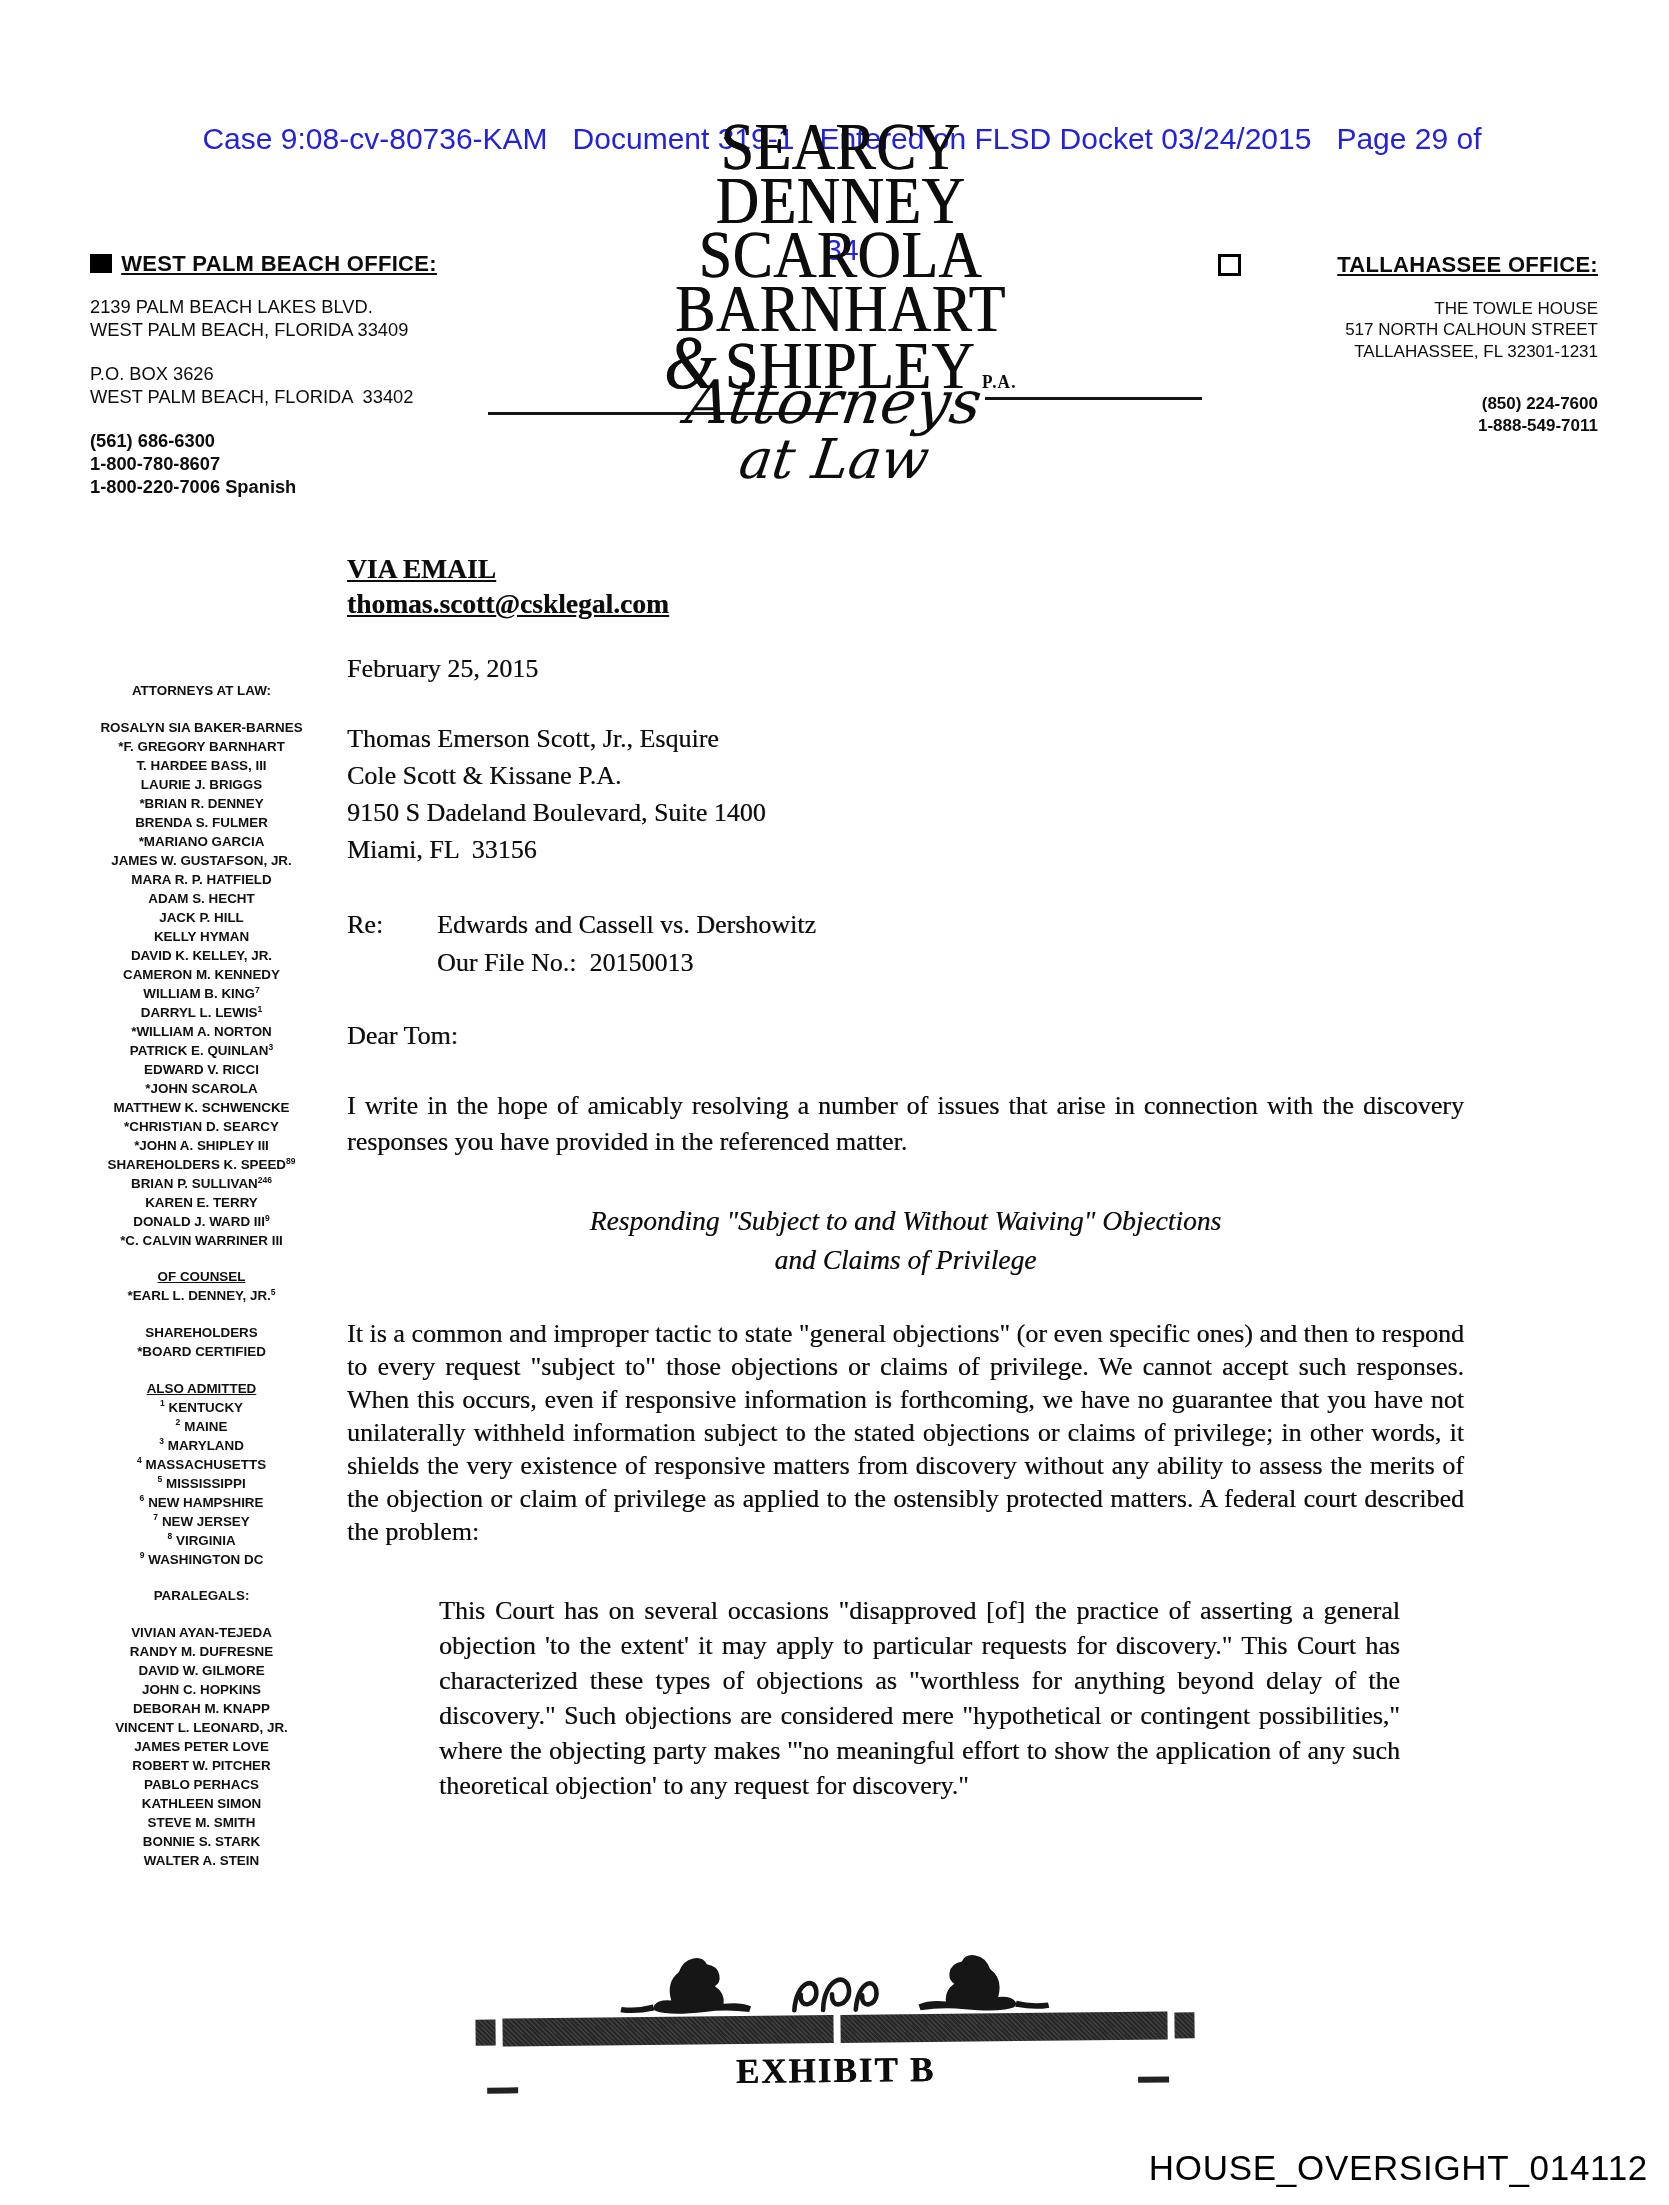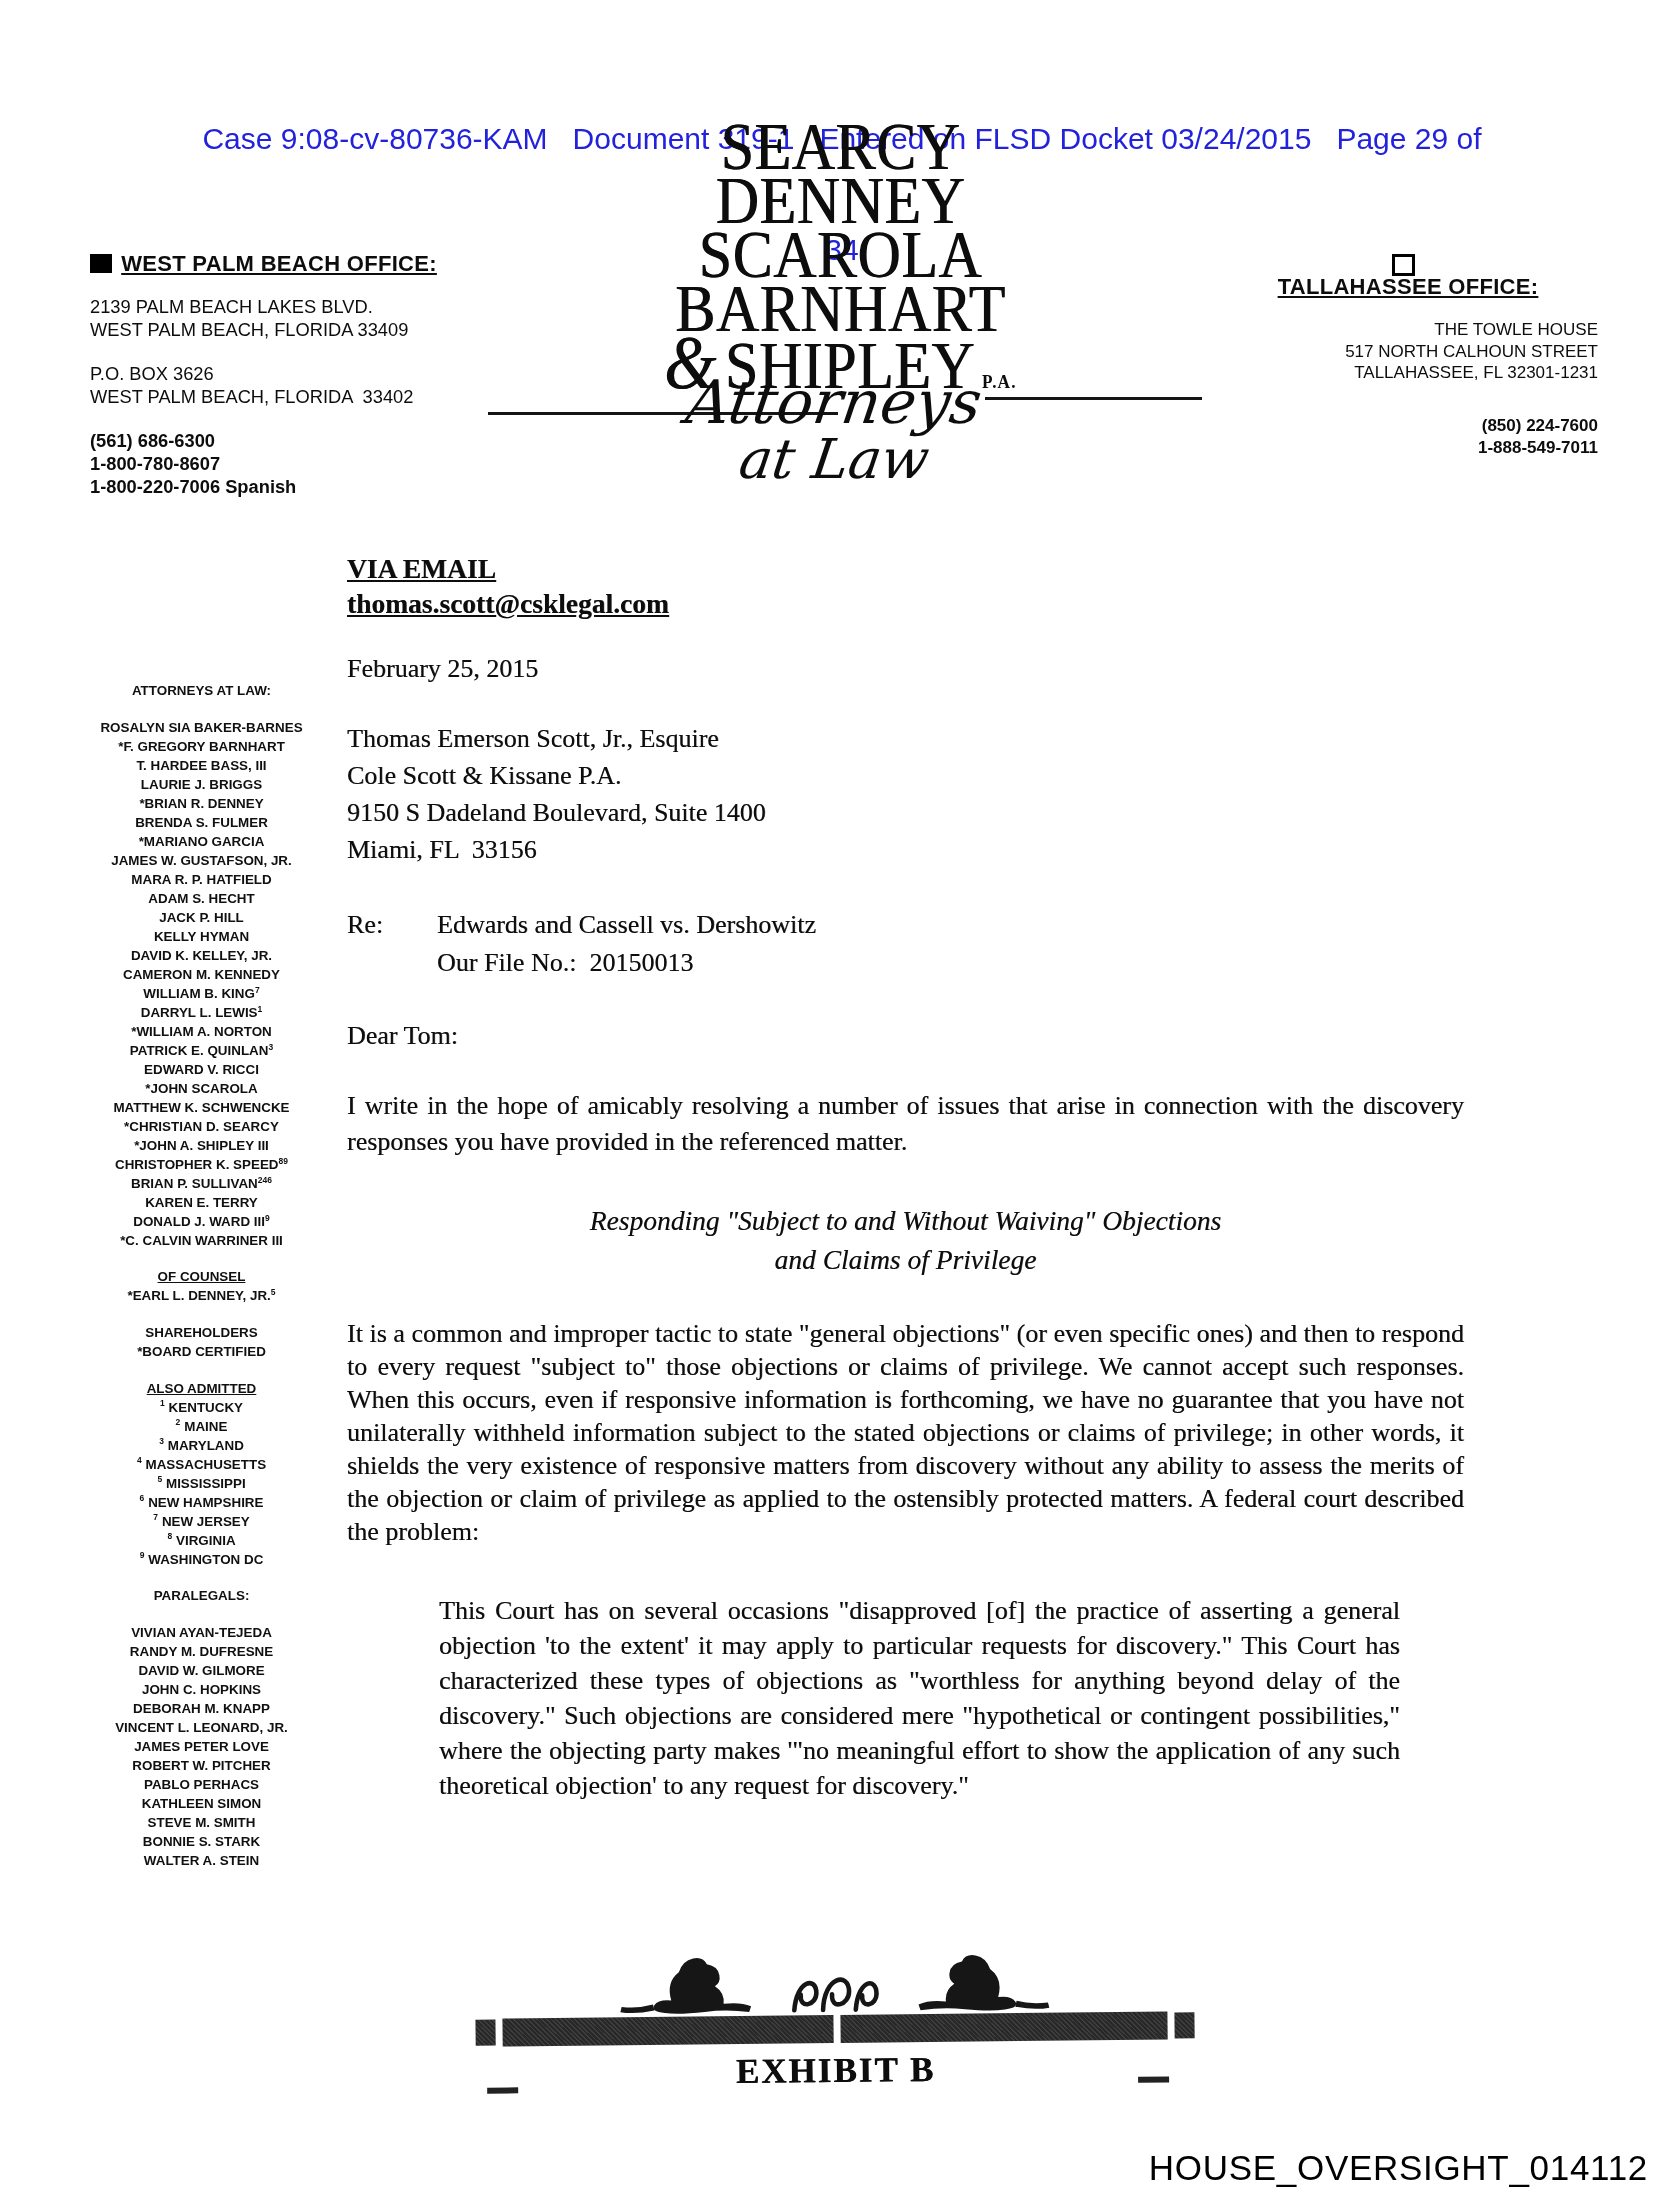--- a/index.html
+++ b/index.html
@@ -33,21 +33,21 @@
     font-family:"DejaVu Serif", serif; font-style:italic; }
   .tagline .scripty { display:inline-block; transform:skewX(-8deg); }
   .tagline1 { top:367px; font-size:60px; }
   .tagline2 { top:427px; font-size:55px; }
 
   
   .office { font-family:"Liberation Sans", sans-serif; }
   .wpb { position:absolute; left:90px; top:252px; width:380px; font-size:18.3px; line-height:23px; }
   .tal { position:absolute; right:71px; top:254px; width:380px; font-size:17px; line-height:21.6px; text-align:right; }
   .office-head { display:flex; align-items:center; margin-bottom:19.6px; }
-  .tal .office-head { justify-content:space-between; margin-bottom:22px;flex-direction:column; }
+  .tal .office-head { justify-content:space-between; margin-bottom:22px; }
   .office-title { font-weight:700; text-decoration:underline; font-size:22px; letter-spacing:0.3px; }
   .sq-filled { width:22px; height:19.6px; background:#000; margin-right:9.2px; flex:0 0 auto; }
   .sq-outline { width:17px; height:15.7px; border:3.3px solid #000; margin-right:9.2px; flex:0 0 auto; }
   .office .gap { height:21px; }
   .tel { font-weight:700; }
   .tal .tels { margin-top:31px; }
 
   
   .sidebar {
     position:absolute; left:90px; top:681px; width:223px; text-align:center;
@@ -170,21 +170,21 @@
     <div><span>CAMERON M. KENNEDY</span><sup class="ssup"></sup></div>
     <div><span>WILLIAM B. KING</span><sup class="ssup">7</sup></div>
     <div><span>DARRYL L. LEWIS</span><sup class="ssup">1</sup></div>
     <div><span>*WILLIAM A. NORTON</span><sup class="ssup"></sup></div>
     <div><span>PATRICK E. QUINLAN</span><sup class="ssup">3</sup></div>
     <div><span>EDWARD V. RICCI</span><sup class="ssup"></sup></div>
     <div><span>*JOHN SCAROLA</span><sup class="ssup"></sup></div>
     <div><span>MATTHEW K. SCHWENCKE</span><sup class="ssup"></sup></div>
     <div><span>*CHRISTIAN D. SEARCY</span><sup class="ssup"></sup></div>
     <div><span>*JOHN A. SHIPLEY III</span><sup class="ssup"></sup></div>
-    <div><span>CHRISTOPHER K. SPEED</span><sup class="ssup">89</sup></div>
+    <div><span>SHAREHOLDERS K. SPEED</span><sup class="ssup">89</sup></div>
     <div><span>BRIAN P. SULLIVAN</span><sup class="ssup">246</sup></div>
     <div><span>KAREN E. TERRY</span><sup class="ssup"></sup></div>
     <div><span>DONALD J. WARD III</span><sup class="ssup">9</sup></div>
     <div><span>*C. CALVIN WARRINER III</span><sup class="ssup"></sup></div>
     <div class="sb-gap"></div>
     <div class="u">OF COUNSEL</div>
     <div><span>*EARL L. DENNEY, JR.</span><sup class="ssup">5</sup></div>
     <div class="sb-gap"></div>
     <div>SHAREHOLDERS</div>
     <div>*BOARD CERTIFIED</div>

